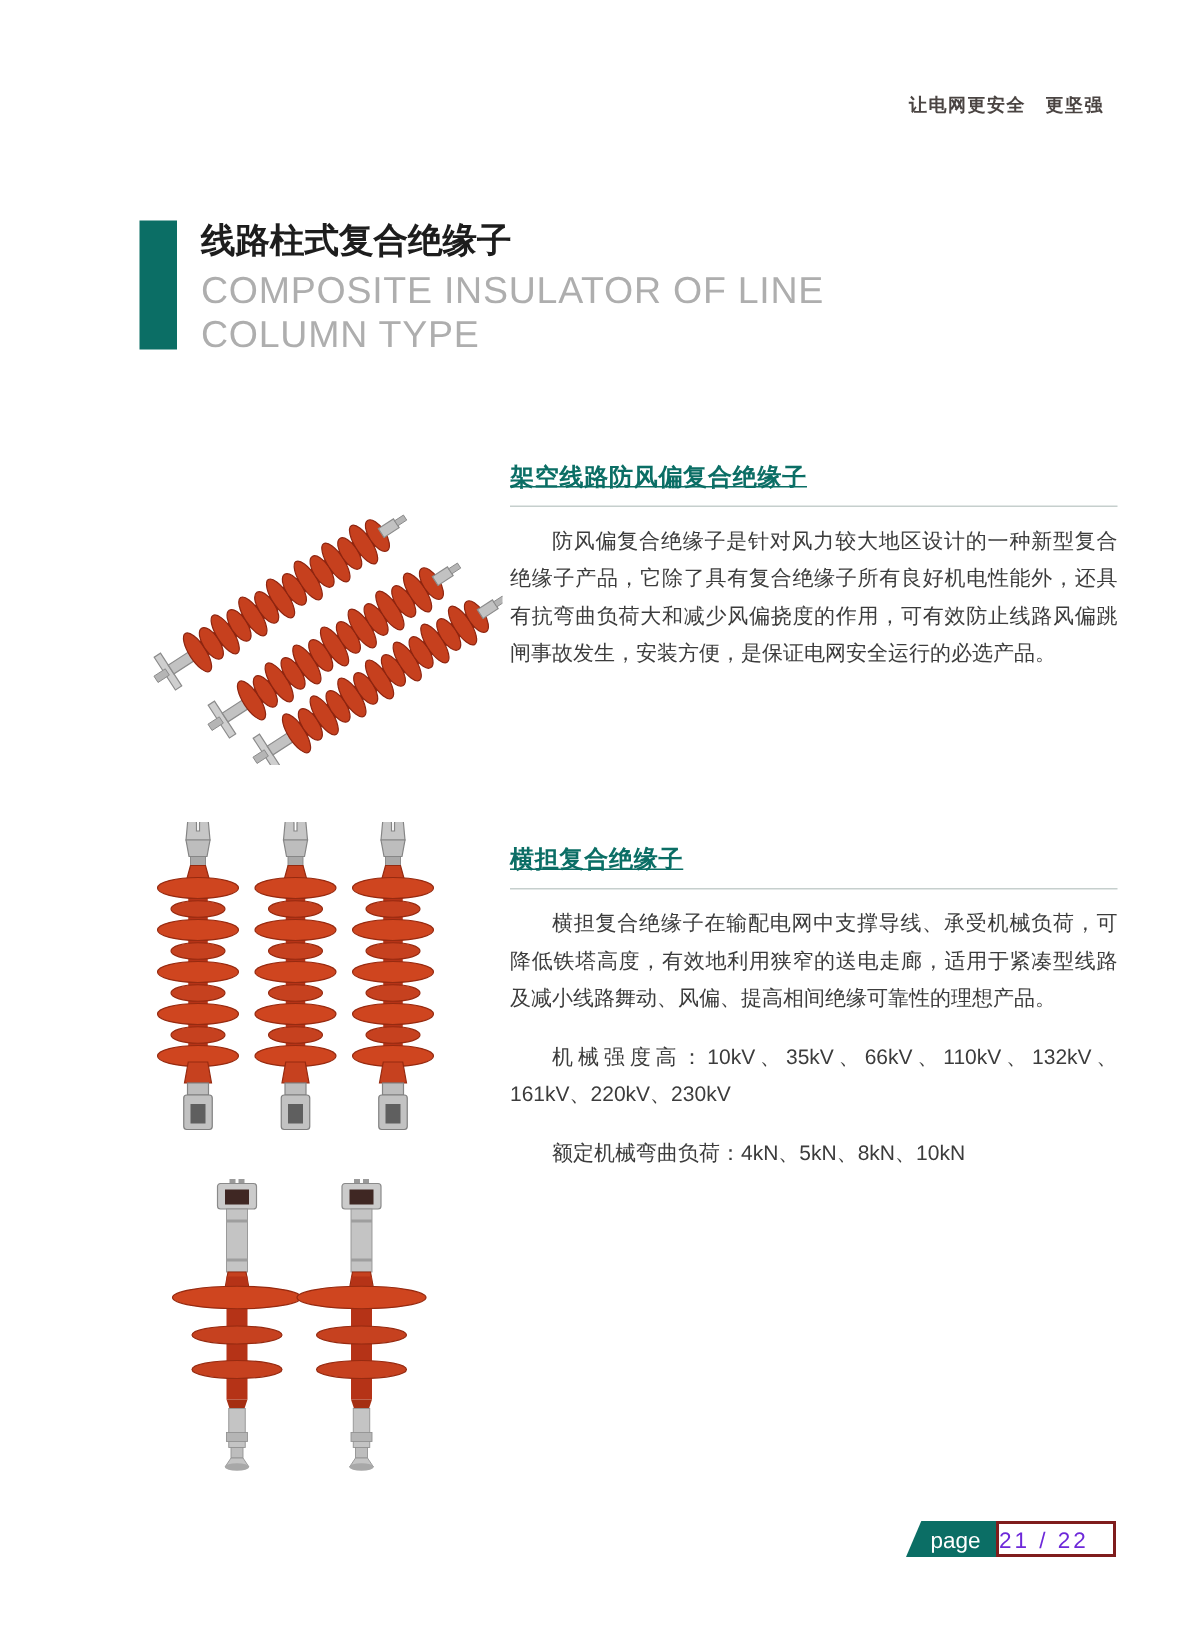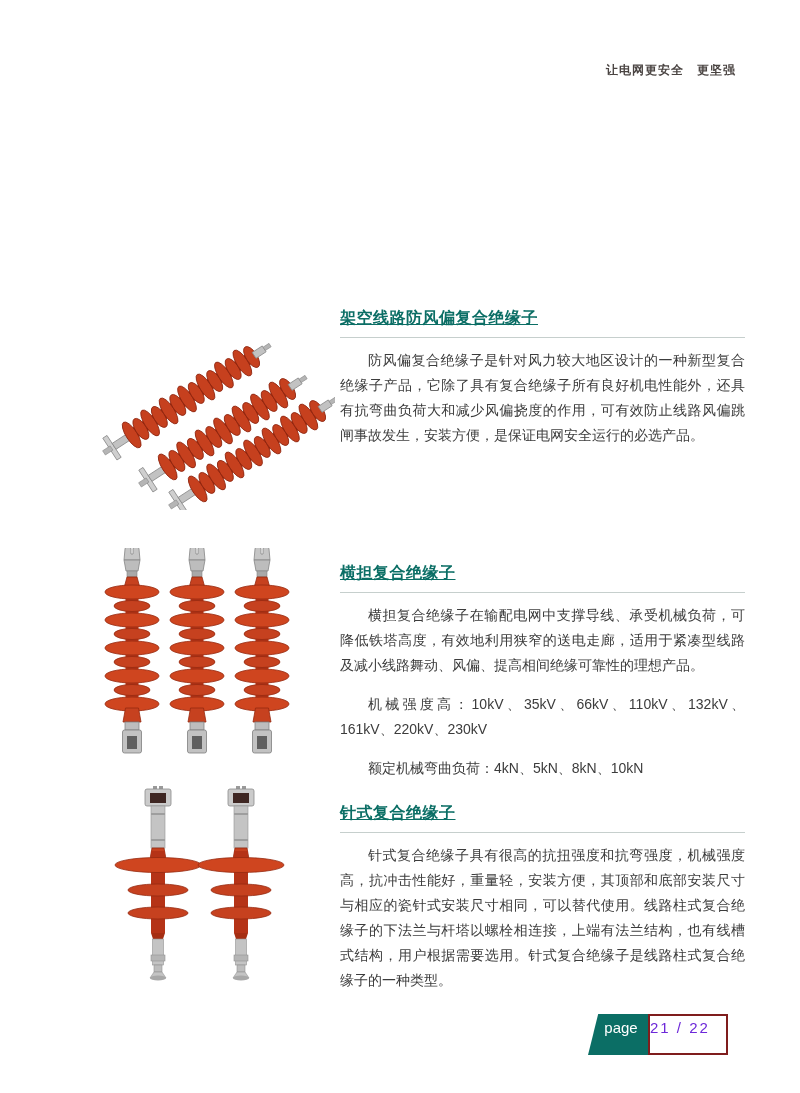--- a/index.html
+++ b/index.html
@@ -26,40 +26,48 @@
   .product-txt h2{
     margin:0 0 10px 0;padding:0 0 8px 0;font-size:16px;font-weight:bold;color:#0b6e65;
     letter-spacing:0.5px;border-bottom:1px solid #c6cfcd;text-decoration:underline;
   }
   .product-txt p{
     margin:0;font-size:14px;line-height:25px;color:#3c3c3c;
     text-indent:2em;text-align:justify;
   }
   .product-txt p.gap{margin-top:14px;}
   
-  .pagetab{position:absolute;left:588px;top:1014px;height:41px;display:flex;}
+  .pagetab{position:absolute;left:604px;top:1014px;height:24px;display:flex;}
   .tab-label{
     width:60px;background:#0b6e65;color:#ffffff;font-size:15px;line-height:28px;
     text-align:center;clip-path:polygon(17% 0,100% 0,100% 100%,0 100%);
     padding-left:6px;box-sizing:border-box;flex:none;
   }
   .tab-num{
     width:80px;background:#ffffff;border:2px solid #7f1d1d;box-sizing:border-box;
     text-align:left;line-height:24px;font-size:15px;color:#6d28d9;
     letter-spacing:2px;flex:none;
   }
   svg{display:block;}
 </style>
 </head>
 <body>
 
 <div class="page">
 
   <div class="slogan">让电网更安全　更坚强</div>
 
+  <div class="title-block">
+    <div class="accent"></div>
+    <div class="titles">
+      <h1>线路柱式复合绝缘子</h1>
+      <div class="title-en">COMPOSITE INSULATOR OF LINE</div>
+      <div class="title-en">COLUMN TYPE</div>
+    </div>
+  </div>
 
   <div class="product-img" style="left:90px;top:318px;">
     <svg width="245" height="192" viewBox="0 0 245 192">
       <defs>
         <g id="dins">
           <rect x="-24" y="-13" width="5" height="26" fill="#cfcfcf" stroke="#8b8b8b" stroke-width="0.8"></rect>
           <rect x="-31" y="-2.5" width="9" height="5" fill="#b5b5b5" stroke="#8b8b8b" stroke-width="0.6"></rect>
           <rect x="-19" y="-3.5" width="17" height="7" fill="#c2c2c2" stroke="#8b8b8b" stroke-width="0.8"></rect>
           <rect x="-3" y="-5.5" width="152" height="11" rx="5" fill="#a52e12"></rect>
           <ellipse cx="2" cy="0" rx="5.5" ry="15" fill="#c6401e" stroke="#8e2510" stroke-width="0.8"></ellipse>
@@ -150,23 +158,19 @@
           <rect x="-4" y="176" width="8" height="7" fill="#bdbdbd" stroke="#939393" stroke-width="0.6"></rect>
           <path d="M-4,183 L4,183 L8,189 L-8,189 Z" fill="#c4c4c4" stroke="#939393" stroke-width="0.6"></path>
           <ellipse cx="0" cy="189" rx="8" ry="2.5" fill="#a8a8a8"></ellipse>
         </g>
       </defs>
       <use href="#pins" transform="translate(46,3)"></use>
       <use href="#pins" transform="translate(129,3)"></use>
     </svg>
   </div>
 
-  <div class="product-txt" style="top:803px;">
-    <h2>针式复合绝缘子</h2>
-    <p>针式复合绝缘子具有很高的抗扭强度和抗弯强度，机械强度高，抗冲击性能好，重量轻，安装方便，其顶部和底部安装尺寸与相应的瓷针式安装尺寸相同，可以替代使用。线路柱式复合绝缘子的下法兰与杆塔以螺栓相连接，上端有法兰结构，也有线槽式结构，用户根据需要选用。针式复合绝缘子是线路柱式复合绝缘子的一种类型。</p>
-  </div>
 
   <div class="pagetab">
     <div class="tab-label">page</div>
     <div class="tab-num">21 / 22</div>
   </div>
 
 </div>
 
 </body></html>

